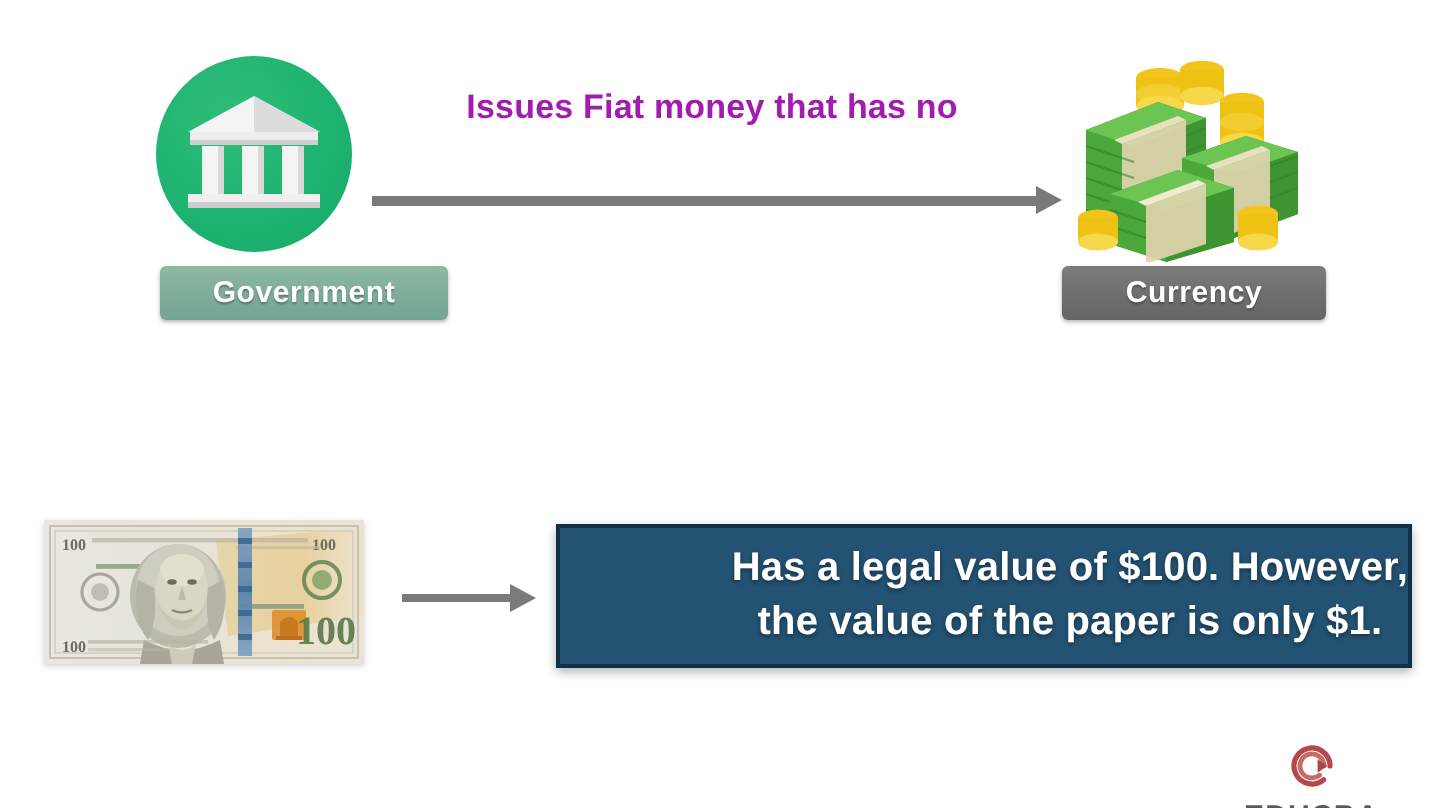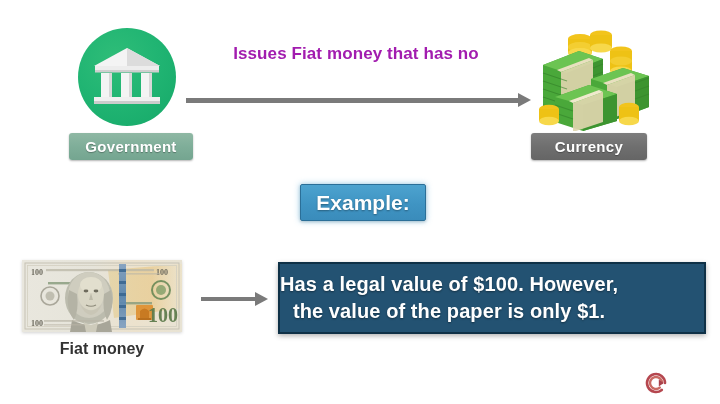--- a/index.html
+++ b/index.html
@@ -49,32 +49,32 @@
     align-items: center;
     justify-content: center;
     color: #ffffff;
     font-weight: bold;
     letter-spacing: .3px;
     border-radius: 3px;
     box-shadow: 0 1px 2px rgba(0,0,0,.30);
     text-shadow: 0 1px 1px rgba(0,0,0,.30);
   }
   #gov-label {
-    left: 69px;
+    left: 80px;
     top: 133px;
-    width: 124px;
+    width: 144px;
     height: 27px;
     font-size: 15px;
     background: linear-gradient(180deg, #8fb8a4 0%, #7fae99 50%, #74a590 100%);
     text-align: right;
   }
   #currency-label {
     left: 531px;
     top: 133px;
-    width: 116px;
+    width: 132px;
     height: 27px;
     font-size: 15px;
     background: linear-gradient(180deg, #7d7d7d 0%, #6f6f6f 50%, #656565 100%);
   }
 
   
   #top-caption {
     position: absolute;
     left: 196px;
     top: 41px;
@@ -157,21 +157,21 @@
 
   
   #statement-box {
     position: absolute;
     left: 278px;
     top: 262px;
     width: 424px;
     height: 68px;
     display: flex;
     align-items: center;
-    justify-content: flex-start;
+    justify-content: flex-end;
     background: #235272;
     border: 2px solid #0f3147;
     box-shadow: 0 2px 5px rgba(0,0,0,.30);
   }
   #statement-text {
     color: #ffffff;
     font-size: 20px;
     font-weight: bold;
     line-height: 27px;
     text-align: center;
@@ -316,21 +316,20 @@
 
     <g>
       <ellipse cx="96" cy="80" rx="10" ry="4.3" fill="#f2c41c"></ellipse>
       <rect x="86" y="80" width="20" height="14" fill="#eec215"></rect>
       <ellipse cx="96" cy="94" rx="10" ry="4.3" fill="#f7d84a"></ellipse>
     </g>
   </svg>
 
   <div id="currency-label" class="pill-label">Currency</div>
 
-  <div id="example-box">Example:</div>
 
   <svg id="bill-wrap" viewBox="0 0 160 72">
     <defs>
       <linearGradient id="billbg" x1="0" y1="0" x2="1" y2="0">
         <stop offset="0%" stop-color="#e9e7de"></stop>
         <stop offset="45%" stop-color="#e6e4da"></stop>
         <stop offset="70%" stop-color="#ece2cd"></stop>
         <stop offset="100%" stop-color="#e8e3d4"></stop>
       </linearGradient>
       <linearGradient id="ribbon" x1="0" y1="0" x2="0" y2="1">
@@ -405,21 +404,20 @@
     <circle cx="139" cy="30" r="9" fill="none" stroke="#4f7a46" stroke-width="2" opacity=".75"></circle>
     <circle cx="139" cy="30" r="5" fill="#5b8a4f" opacity=".6"></circle>
 
     <circle cx="28" cy="36" r="9" fill="none" stroke="#9a978a" stroke-width="1.6" opacity=".8"></circle>
     <circle cx="28" cy="36" r="4.5" fill="#b3b0a2" opacity=".75"></circle>
 
     <rect x="22" y="60" width="60" height="1.8" fill="#b9b5a6" opacity=".7"></rect>
     <rect x="22" y="64" width="40" height="1.6" fill="#b9b5a6" opacity=".55"></rect>
   </svg>
 
-  <div id="fiat-label">Fiat money</div>
 
   <div id="arrow2-line" class="arrow-line"></div>
   <div id="arrow2-head" class="arrow-head"></div>
 
   <div id="statement-box">
     <div id="statement-text">Has a legal value of $100. However,
 the value of the paper is only $1.</div>
   </div>
 
   <div id="educba-logo">

